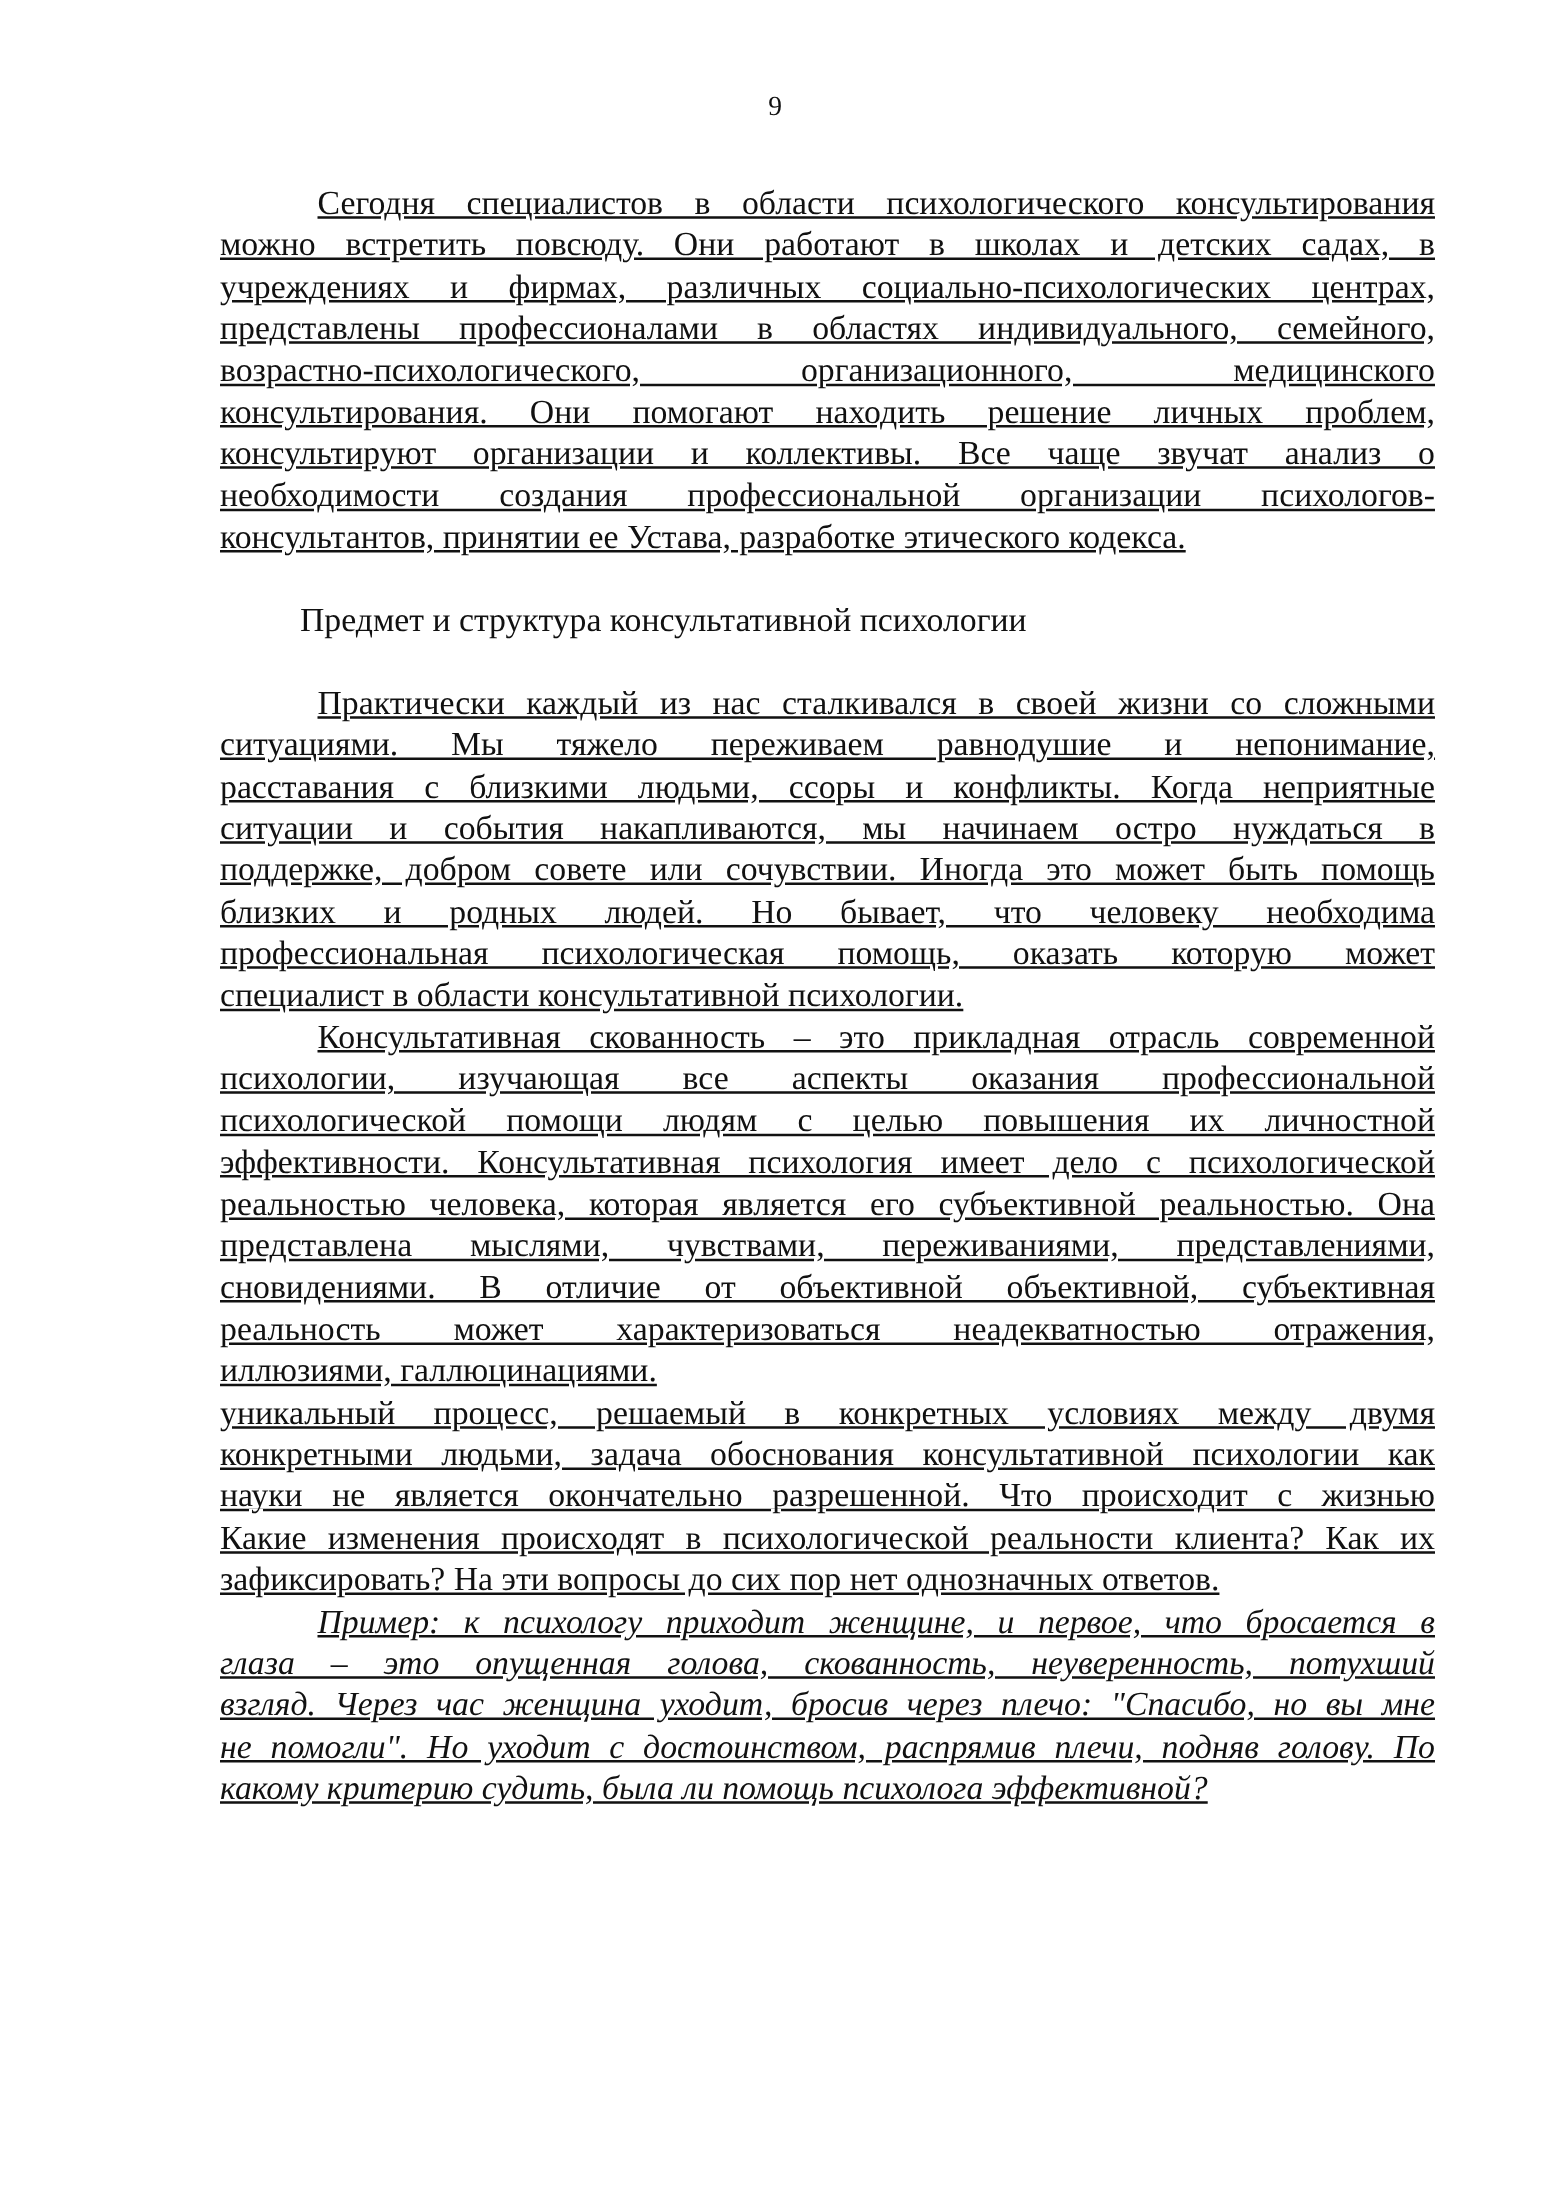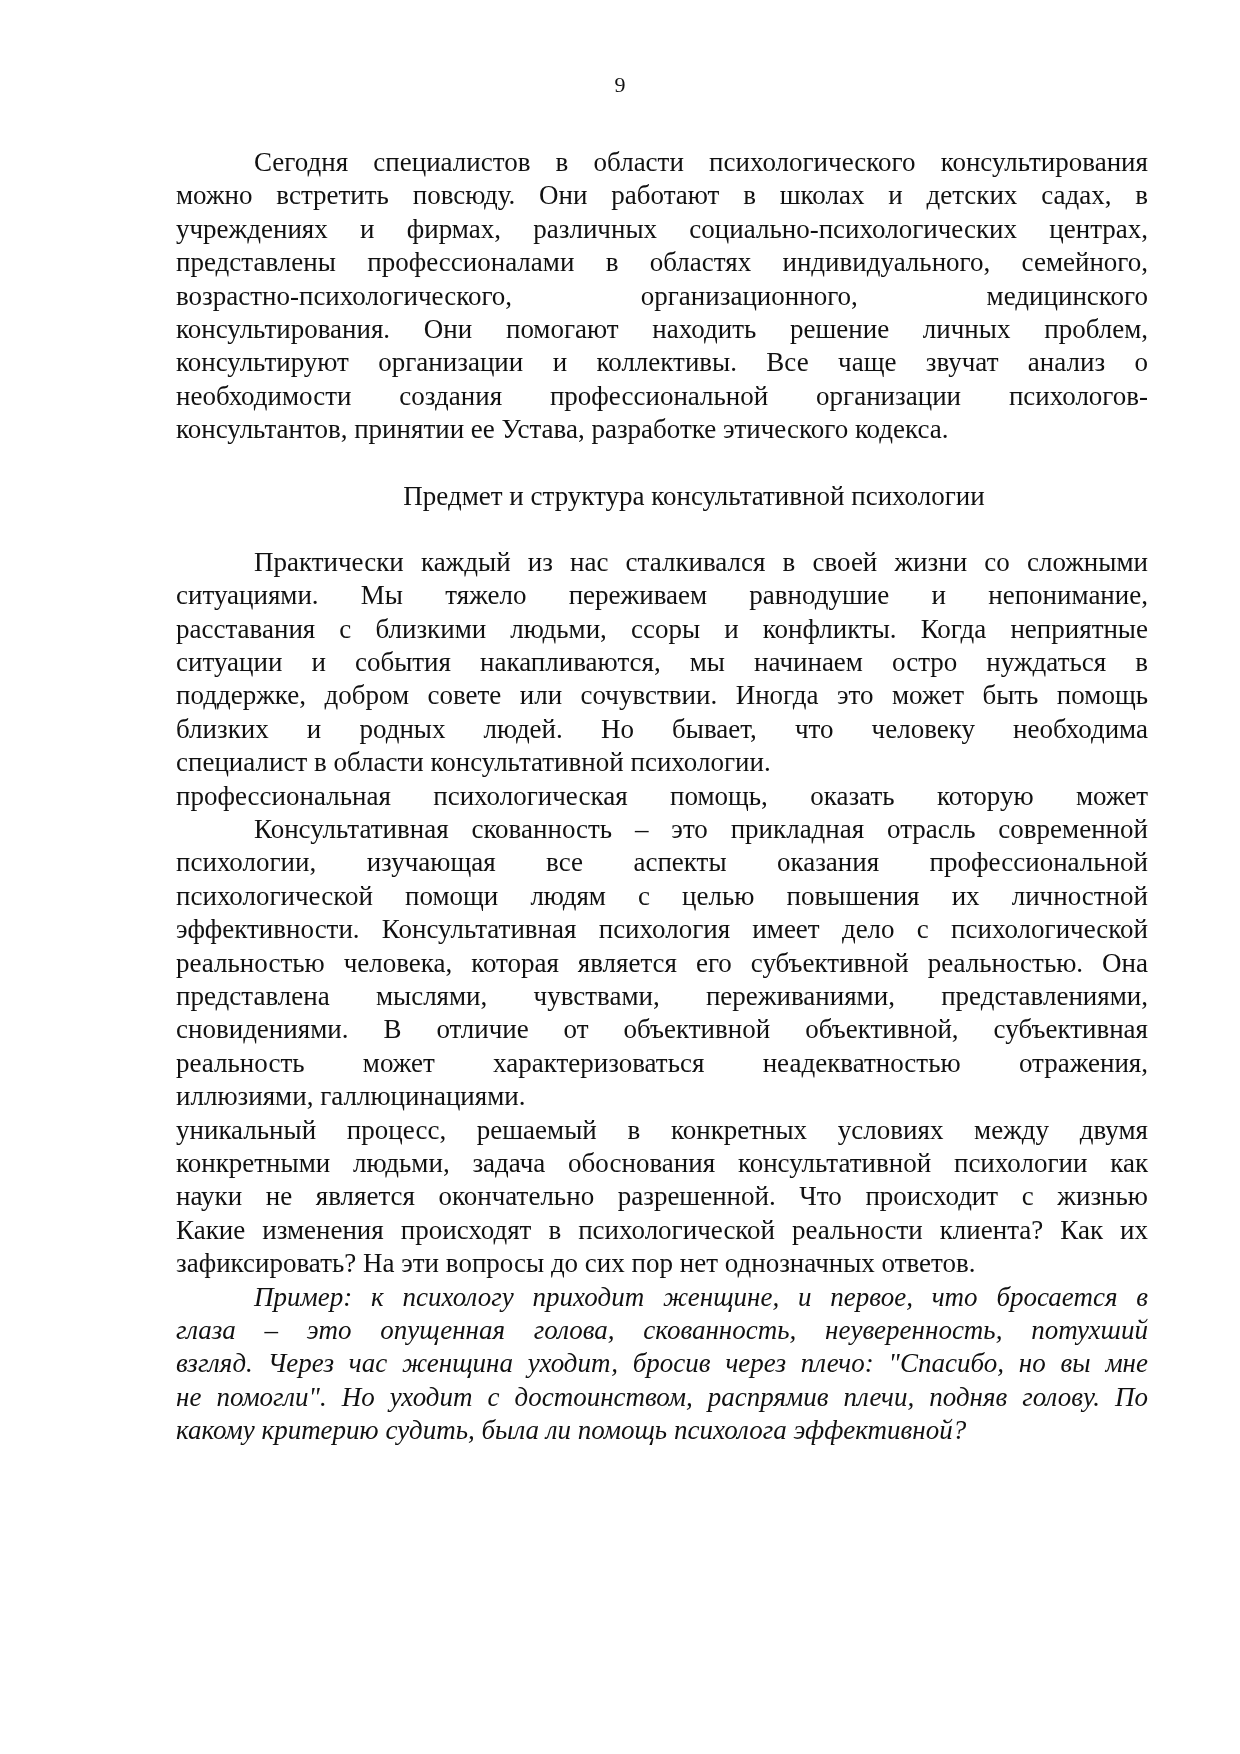--- a/index.html
+++ b/index.html
@@ -44,30 +44,31 @@
       padding-left: 78px;
     }
     .line.last {
       text-align-last: left;
     }
     .line.italic {
       font-style: italic;
     }
     .heading {
       display: block;
-      text-align: center;
+      text-align: left;
       font-size: 27px;
       line-height: 33.4px;
       height: 33.4px;
       margin-top: 33px;
       margin-bottom: 33px;
       padding-left: 64px;
     }
     .paragraph {
       display: block;
+      text-decoration: underline;
     }
   </style>
 </head>
 <body>
 
 <div class="page-number">9</div>
 
 <div class="content">
 
   <div class="paragraph">
@@ -84,22 +85,22 @@
 
   <div class="heading">Предмет и структура консультативной психологии</div>
 
   <div class="paragraph">
     <span class="line first">Практически каждый из нас сталкивался в своей жизни со сложными</span>
     <span class="line">ситуациями. Мы тяжело переживаем равнодушие и непонимание,</span>
     <span class="line">расставания с близкими людьми, ссоры и конфликты. Когда неприятные</span>
     <span class="line">ситуации и события накапливаются, мы начинаем остро нуждаться в</span>
     <span class="line">поддержке, добром совете или сочувствии. Иногда это может быть помощь</span>
     <span class="line">близких и родных людей. Но бывает, что человеку необходима</span>
+    <span class="line">профессиональная психологическая помощь, оказать которую может</span>
     <span class="line last">специалист в области консультативной психологии.</span>
-    <span class="line">профессиональная психологическая помощь, оказать которую может</span>
   </div>
 
   <div class="paragraph">
     <span class="line first">Консультативная скованность – это прикладная отрасль современной</span>
     <span class="line">психологии, изучающая все аспекты оказания профессиональной</span>
     <span class="line">психологической помощи людям с целью повышения их личностной</span>
     <span class="line">эффективности. Консультативная психология имеет дело с психологической</span>
     <span class="line">реальностью человека, которая является его субъективной реальностью. Она</span>
     <span class="line">представлена  мыслями, чувствами, переживаниями, представлениями,</span>
     <span class="line">сновидениями. В отличие от объективной объективной, субъективная</span>

